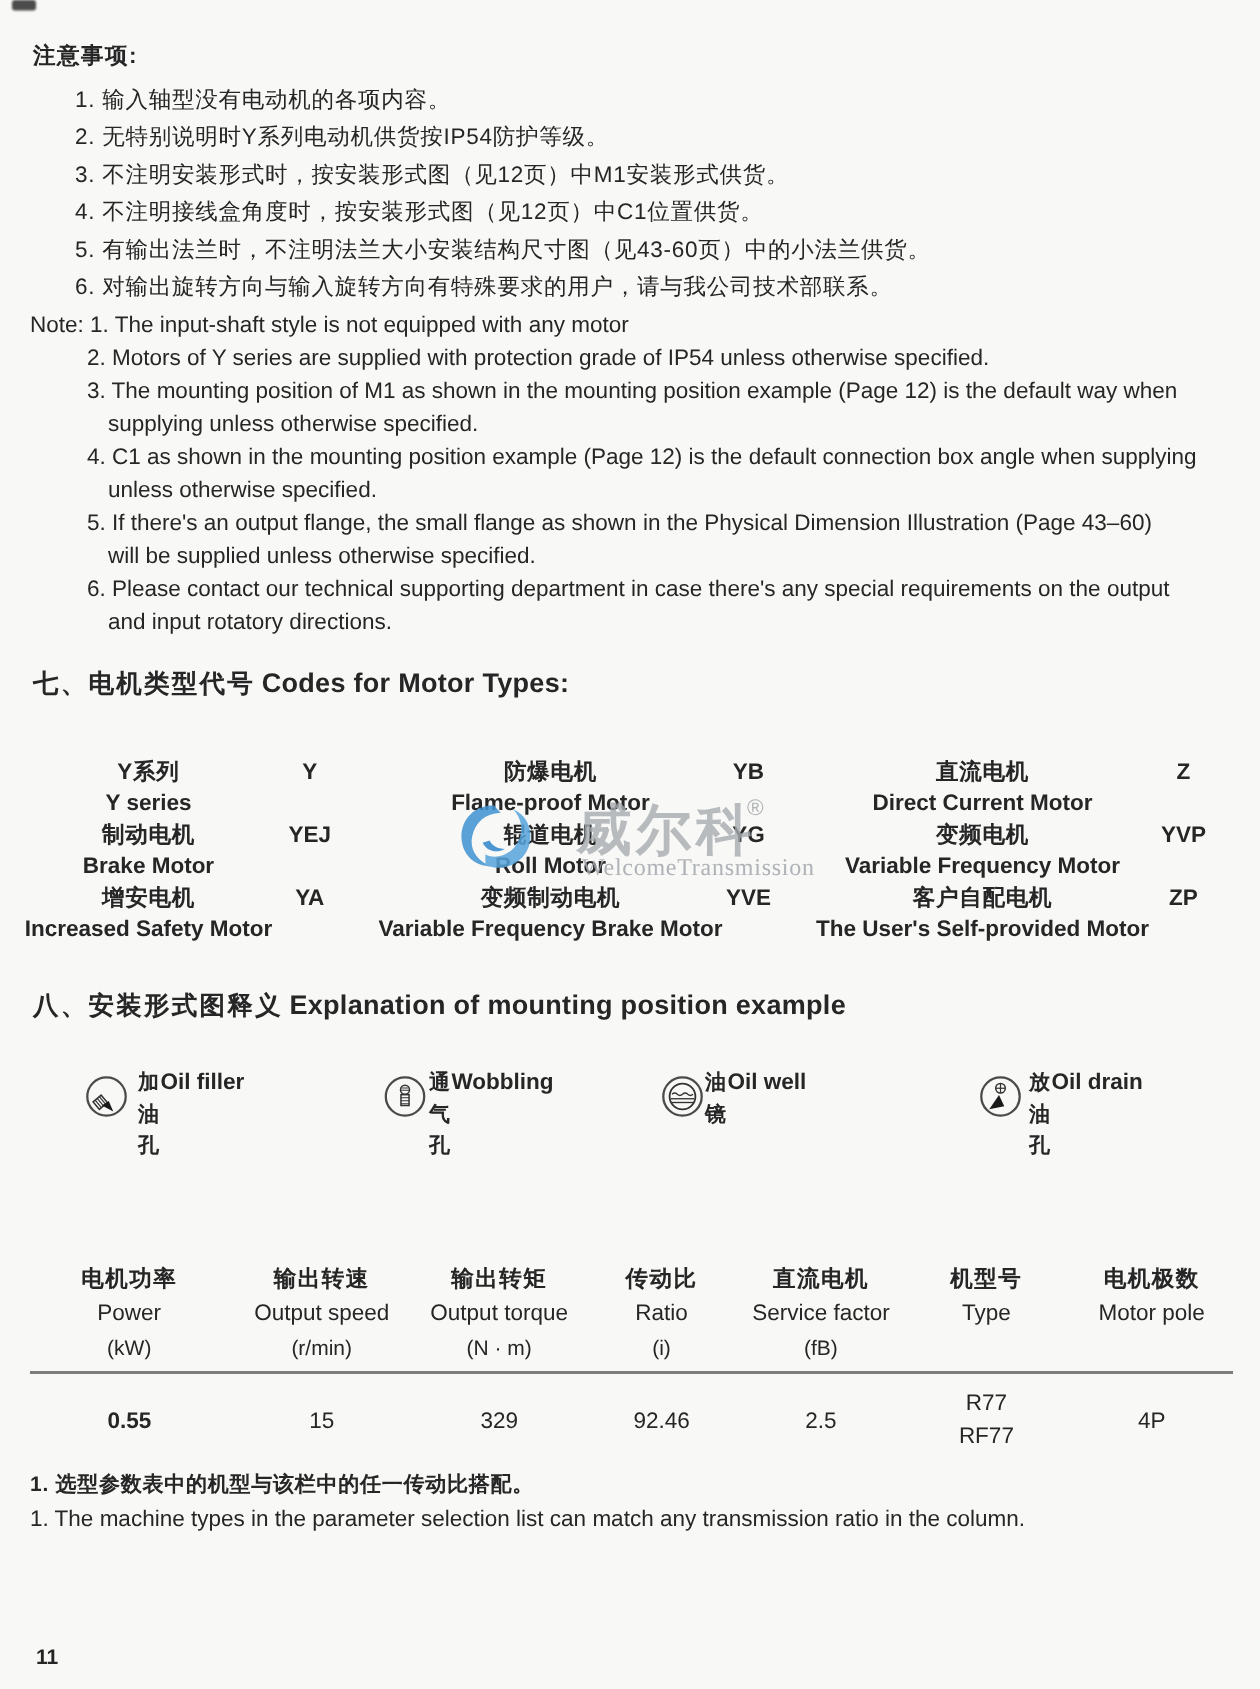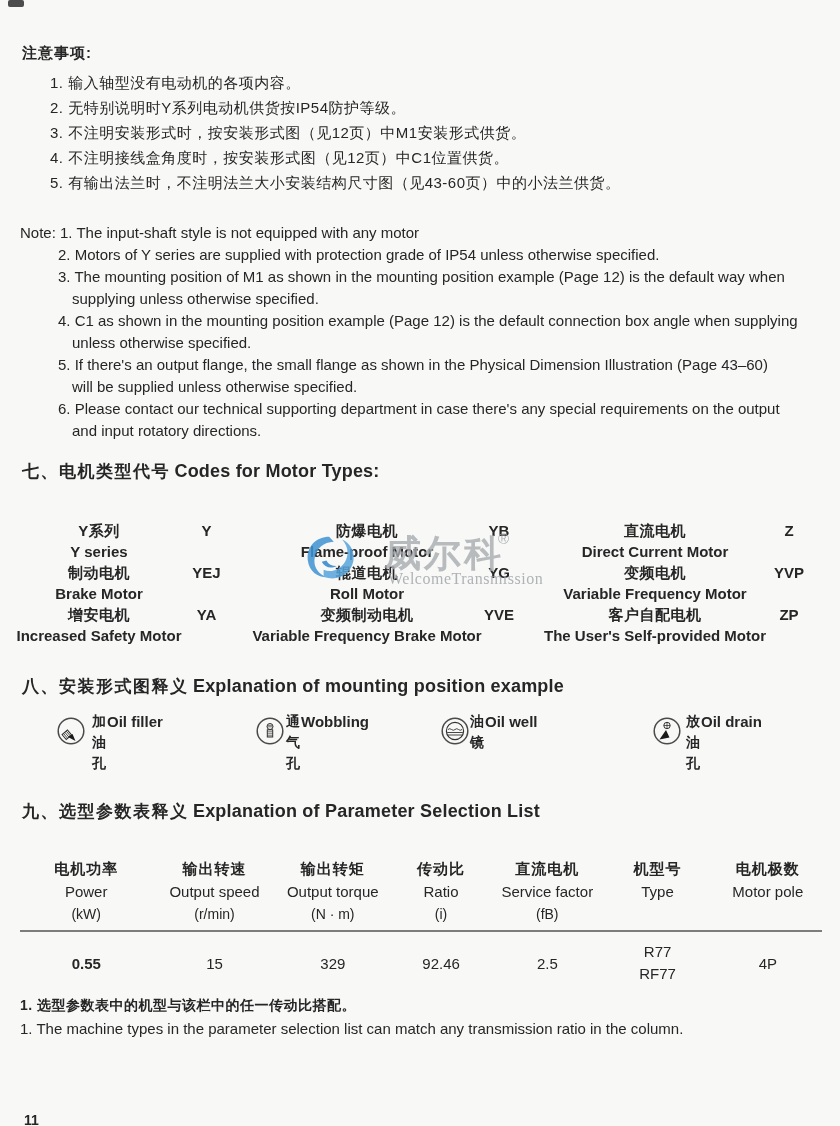--- a/index.html
+++ b/index.html
@@ -1,18 +1,18 @@
 <!DOCTYPE html>
 <html><head>
 <meta charset="utf-8">
 <style>
   html,body{margin:0;padding:0;}
   body{width:840px;height:1126px;background:#f8f8f7;font-family:"Liberation Sans",sans-serif;color:#262626;}
   .page{position:relative;width:840px;height:1126px;overflow:hidden;}
-  .abs{position:absolute;margin-top:16px;}
+  .abs{position:absolute;}
 
   .smudge{position:absolute;left:8px;top:0;width:16px;height:7px;background:#4c4c4c;border-radius:2px;filter:blur(.6px);}
   .notes-title{left:22px;top:28px;font-size:15px;font-weight:700;letter-spacing:1px;}
   .cn-items{left:50px;top:54px;font-size:15px;font-weight:500;}
   .cn-items div{height:25px;line-height:25px;letter-spacing:.5px;}
 
   .en-notes{left:20px;top:206px;font-size:15px;}
   .en-notes div{height:22px;line-height:22px;}
   .en-notes .l1{padding-left:38px;}
   .en-notes .l2{padding-left:52px;}
@@ -80,20 +80,21 @@
 
   <div class="smudge"></div>
 
   <div class="abs notes-title">注意事项:</div>
   <div class="abs cn-items">
     <div>1. 输入轴型没有电动机的各项内容。</div>
     <div>2. 无特别说明时Y系列电动机供货按IP54防护等级。</div>
     <div>3. 不注明安装形式时，按安装形式图（见12页）中M1安装形式供货。</div>
     <div>4. 不注明接线盒角度时，按安装形式图（见12页）中C1位置供货。</div>
     <div>5. 有输出法兰时，不注明法兰大小安装结构尺寸图（见43-60页）中的小法兰供货。</div>
+    <div>6. 对输出旋转方向与输入旋转方向有特殊要求的用户，请与我公司技术部联系。</div>
   </div>
 
   <div class="abs en-notes">
     <div class="l0">Note: 1. The input-shaft style is not equipped with any motor</div>
     <div class="l1">2. Motors of Y series are supplied with protection grade of IP54 unless otherwise specified.</div>
     <div class="l1">3. The mounting position of M1 as shown in the mounting position example (Page 12) is the default way when</div>
     <div class="l2">supplying unless otherwise specified.</div>
     <div class="l1">4. C1 as shown in the mounting position example (Page 12) is the default connection box angle when supplying</div>
     <div class="l2">unless otherwise specified.</div>
     <div class="l1">5. If there's an output flange, the small flange as shown in the Physical Dimension Illustration (Page 43–60)</div>
@@ -278,24 +279,20 @@
     <circle cx="15" cy="9.5" r="3.2" fill="none" stroke="#333" stroke-width="1"></circle>
     <line x1="15" y1="6.3" x2="15" y2="12.7" stroke="#333" stroke-width=".8"></line>
     <line x1="11.8" y1="9.5" x2="18.2" y2="9.5" stroke="#333" stroke-width=".8"></line>
     <path d="M14 14 L7.5 23.5 L17.5 21.5 Z" fill="#1a1a1a"></path>
   </svg>
   <div class="icon-labels" style="left:686px;width:72px;">
     <div class="lab-cn">放油孔</div>
     <div class="lab-en">Oil drain</div>
   </div>
 
-  <div class="abs sec-h" style="left:22px;top:784px;">
-    <span class="h-cn">九、选型参数表释义</span>
-    <span class="h-en">Explanation of Parameter Selection List</span>
-  </div>
 
   <div class="abs param-table">
     <div class="pt-row">
       <div class="pt-c w1 pt-hcn">电机功率</div>
       <div class="pt-c w2 pt-hcn">输出转速</div>
       <div class="pt-c w3 pt-hcn">输出转矩</div>
       <div class="pt-c w4 pt-hcn">传动比</div>
       <div class="pt-c w5 pt-hcn">直流电机</div>
       <div class="pt-c w6 pt-hcn">机型号</div>
       <div class="pt-c w7 pt-hcn">电机极数</div>

